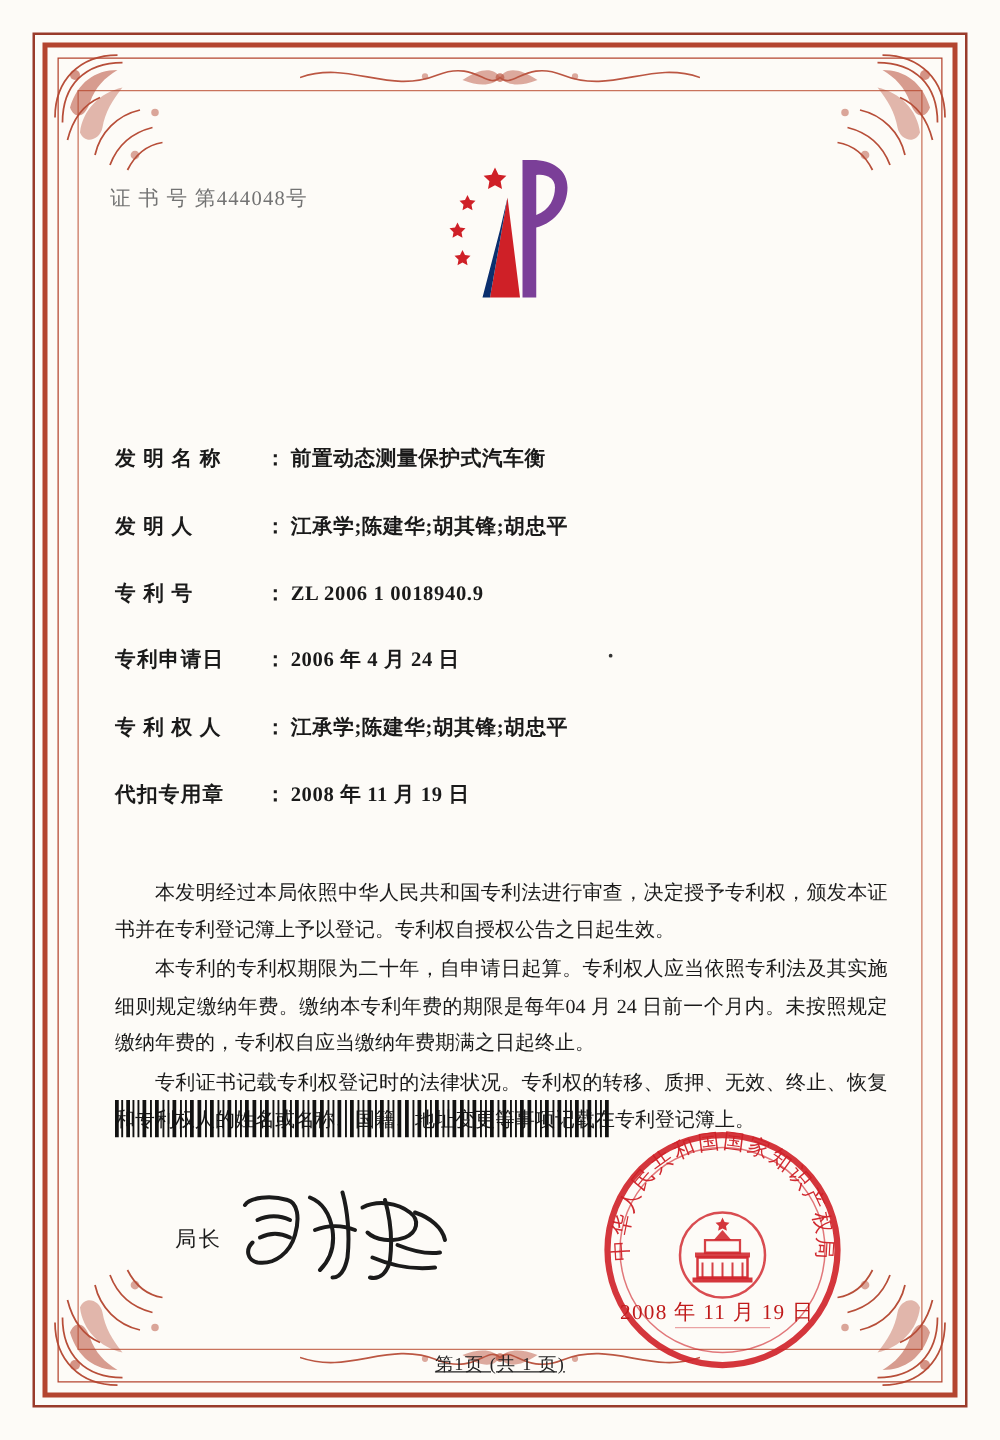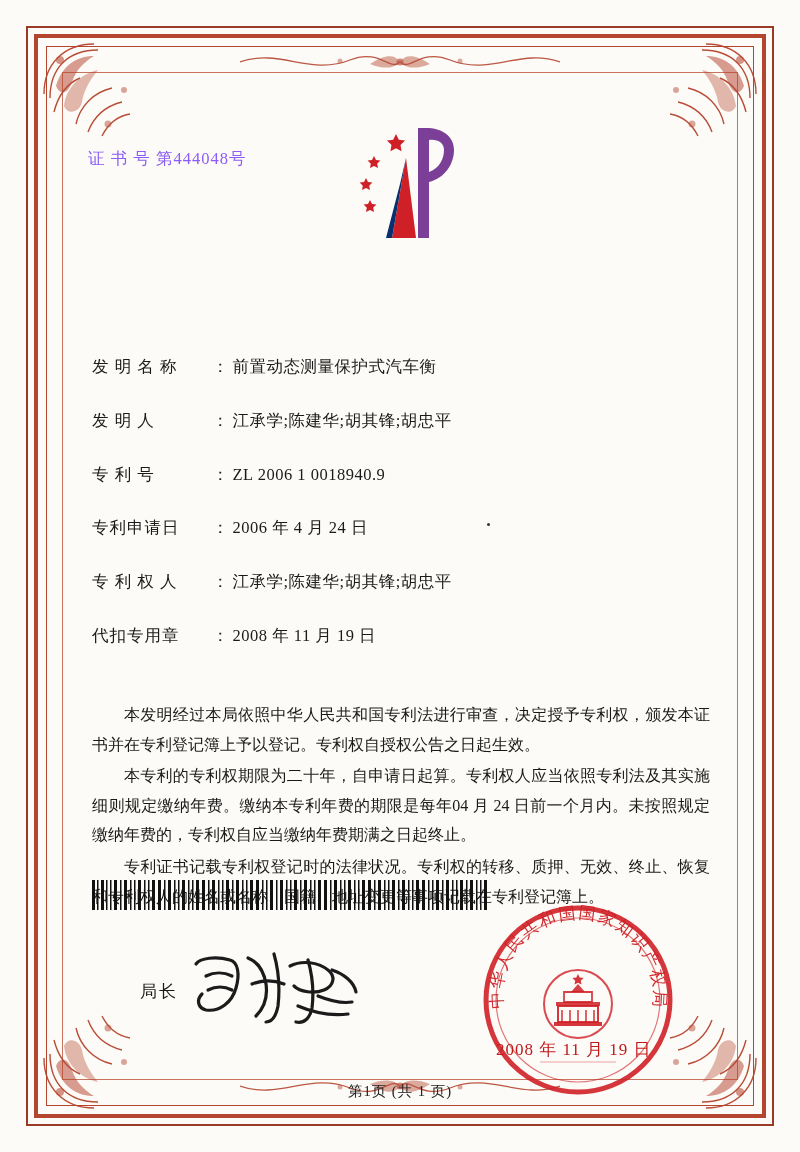--- a/index.html
+++ b/index.html
@@ -81,21 +81,21 @@
   .edge-orn.top { left: 240px; top: 42px; width: 320px; height: 40px; }
   .edge-orn.bottom { left: 240px; top: 1066px; width: 320px; height: 40px; transform: scaleY(-1); }
   .edge-orn svg { width: 100%; height: 100%; display: block; }
 
   
   .cert-number {
     position: absolute;
     left: 88px; top: 148px;
     font-size: 16.5px;
     letter-spacing: 1px;
-    color: #8b5cf6;
+    color: #737373;
     white-space: nowrap;
   }
 
   .logo {
     position: absolute;
     left: 330px; top: 120px;
     width: 130px; height: 125px;
   }
   .logo svg { width: 130px; height: 125px; display: block; }
 
@@ -116,20 +116,21 @@
     letter-spacing: 16px;
     text-indent: 16px;
     color: #111;
     font-family: "Liberation Serif", "DejaVu Serif", serif;
   }
 
   .fields {
     position: absolute;
     left: 92px; top: 355px;
     width: 620px;
+    font-weight: bold;
   }
   .field-row {
     display: flex;
     align-items: baseline;
     margin-bottom: 29px;
     font-size: 16.5px;
     line-height: 1.5;
   }
   .field-label {
     width: 120px;
@@ -197,20 +198,21 @@
   }
 
   .page-footer {
     position: absolute;
     left: 0; top: 1082px;
     width: 800px;
     text-align: center;
     font-size: 14.5px;
     letter-spacing: 1px;
     color: #222;
+    text-decoration: underline;
   }
 
   .dot-artifact {
     position: absolute;
     left: 487px; top: 523px;
     width: 3px; height: 3px;
     background: #333;
     border-radius: 50%;
   }
 </style>

